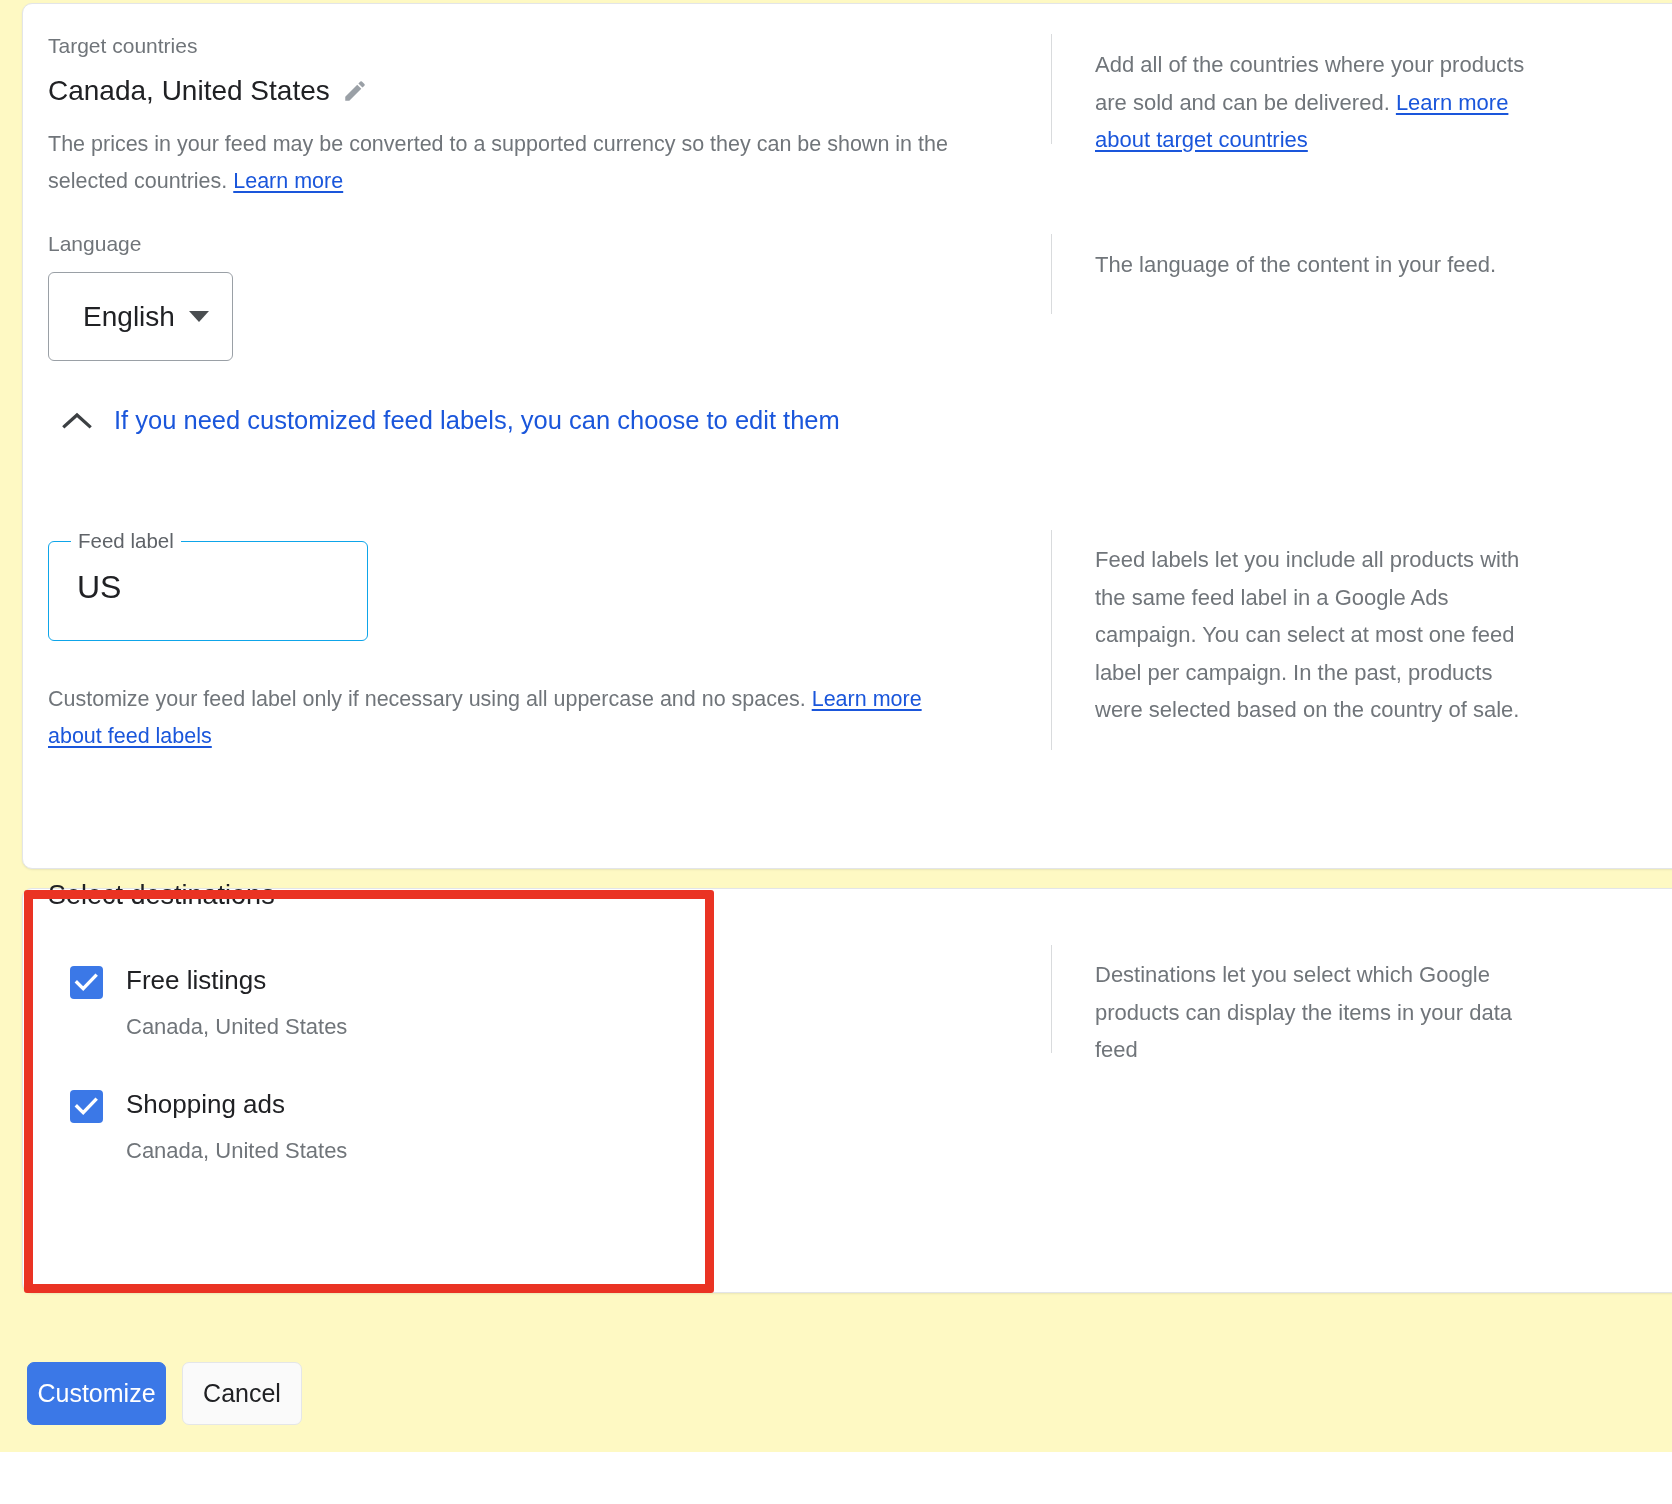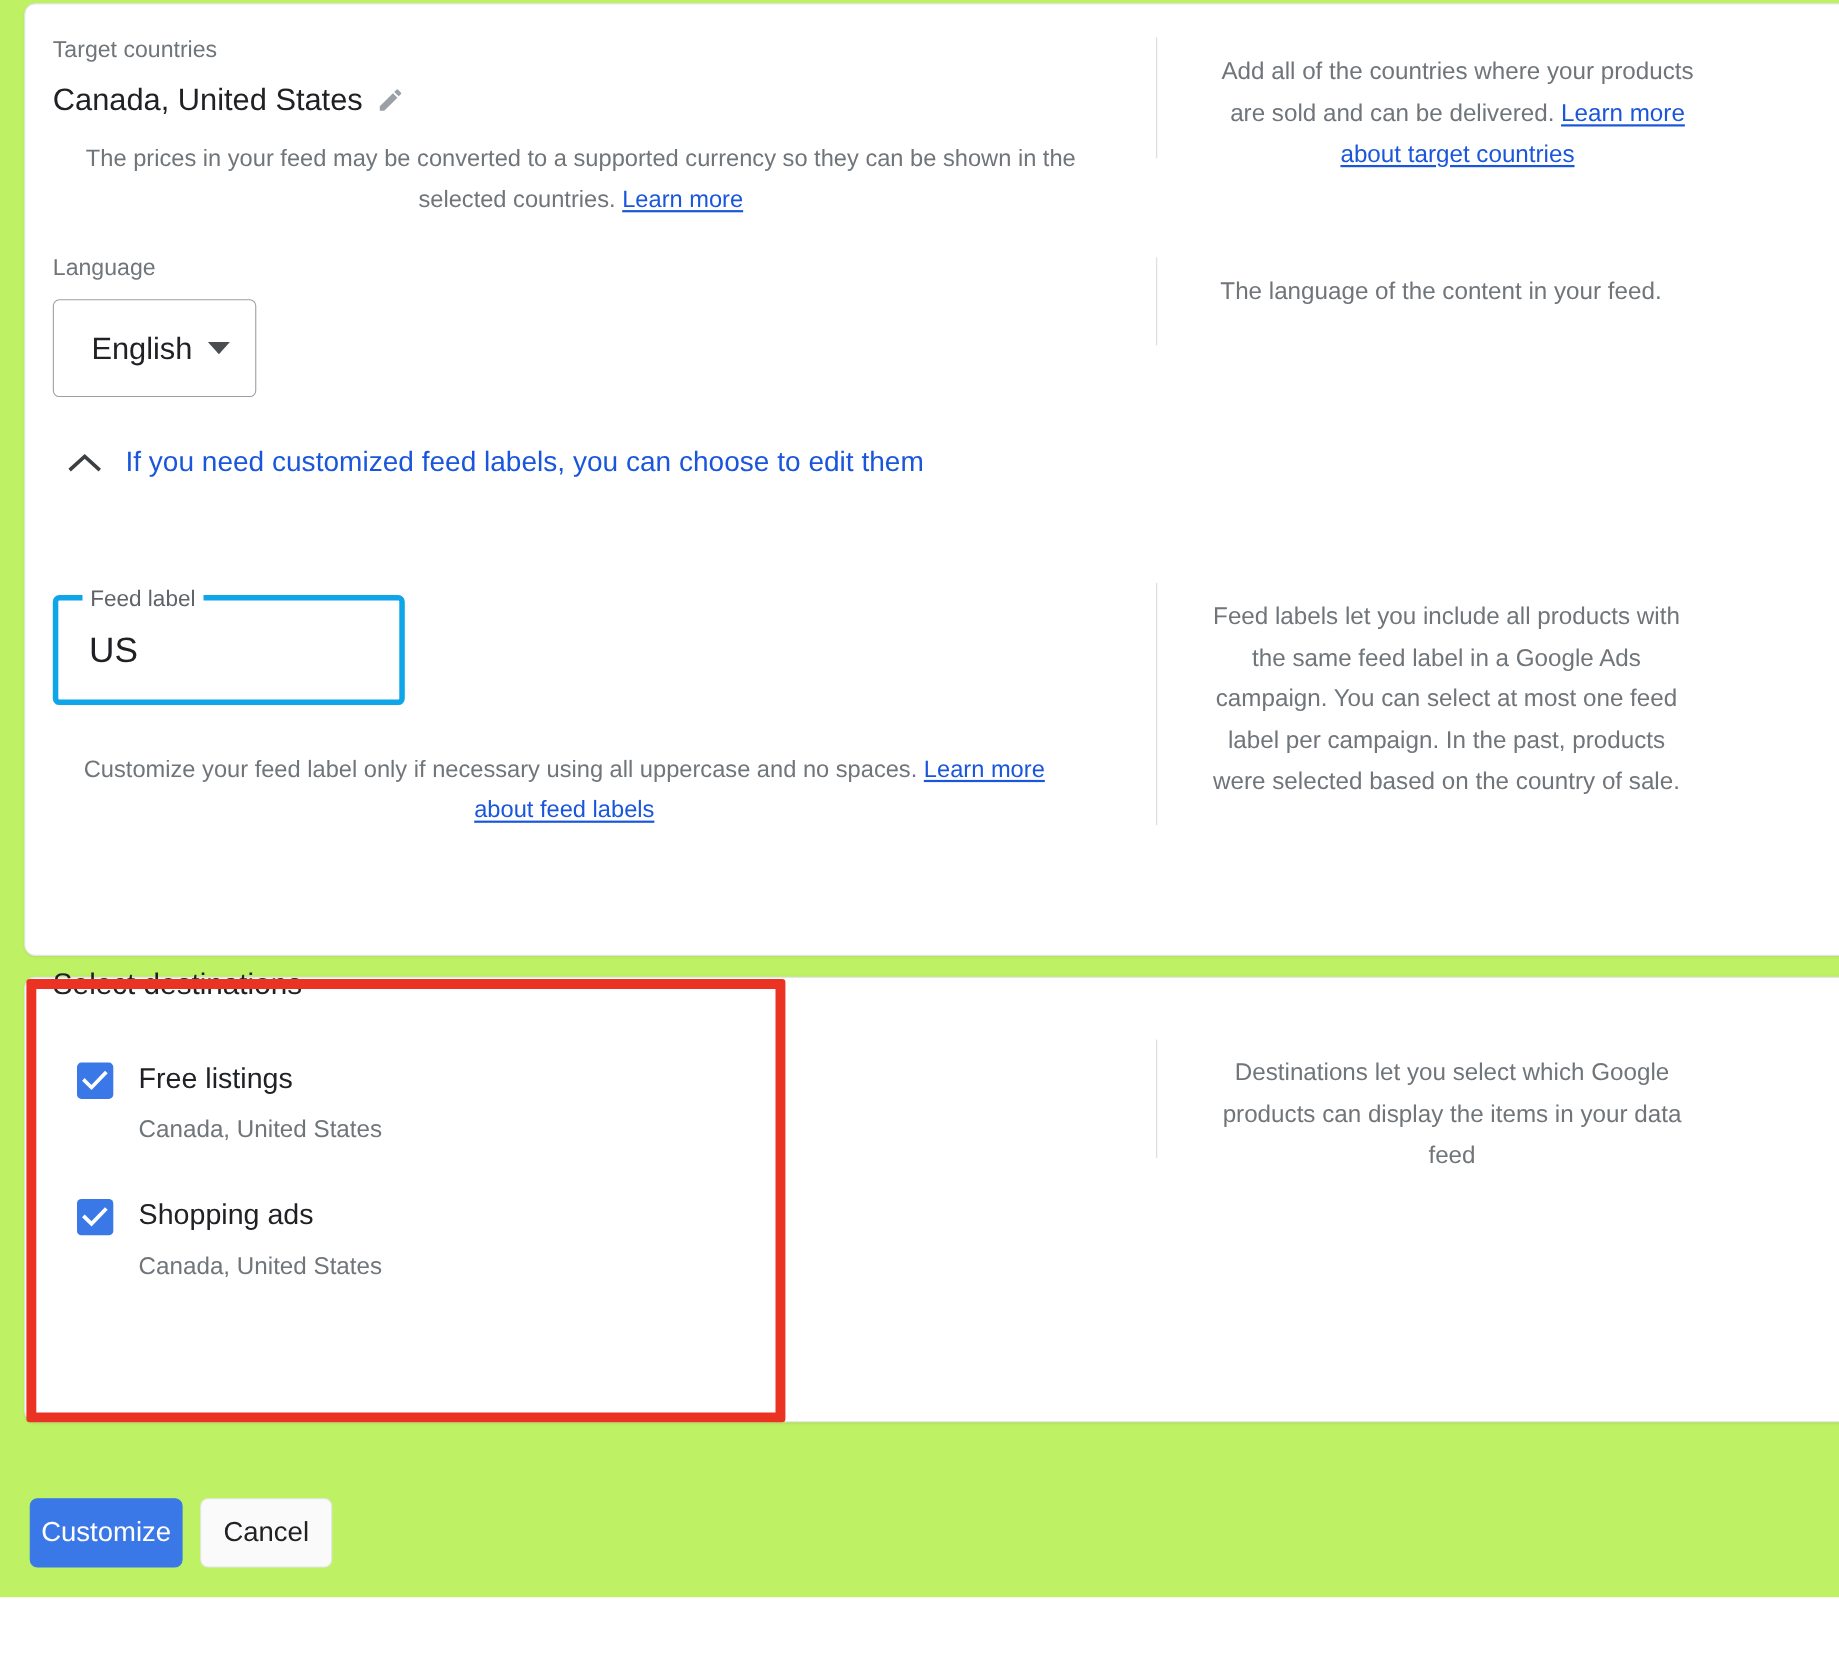--- a/index.html
+++ b/index.html
@@ -6,23 +6,22 @@
   html, body {
     margin: 0; padding: 0;
     width: 1672px; height: 1504px;
     background: #f1f3f4;
     font-family: "Liberation Sans", sans-serif;
     -webkit-font-smoothing: antialiased;
   }
   .page {
     position: relative;
     width: 1672px; height: 1504px;
-    background: #bef264;
+    background: #fef9c3;
     overflow: hidden;
-    text-align: center;
   }
 
   
   .card {
     position: absolute;
     background: #ffffff;
     border: 1px solid #e3e5e8;
     border-radius: 10px;
     box-shadow: 0 1px 2px rgba(60,64,67,.10);
   }
@@ -122,21 +121,21 @@
   }
   #chevron-up { width:30px; height:18px; display:block; }
   #expander .exp-text {
     color:#1a56db; font-size:25.5px; line-height:30px;
   }
 
   
   #feed-field {
     position:absolute; left:48px; top:541px;
     width:320px; height:100px;
-    border:5px solid #0ea5e9; border-radius:6px;
+    border:1px solid #0ea5e9; border-radius:6px;
     background:#fff;
   }
   #feed-field .notch {
     position:absolute; left:22px; top:-13px;
     background:#fff; padding:0 7px;
     color:#5f6368; font-size:20.5px; line-height:24px;
   }
   #feed-field .field-value {
     position:absolute; left:28px; top:28px;
     color:#202124; font-size:32px; line-height:34px;

